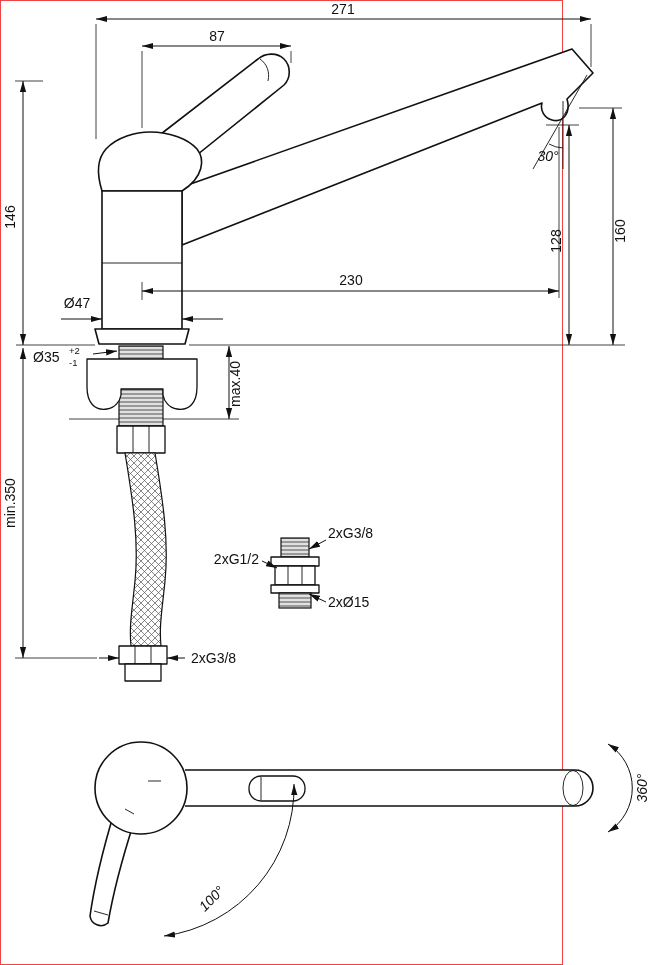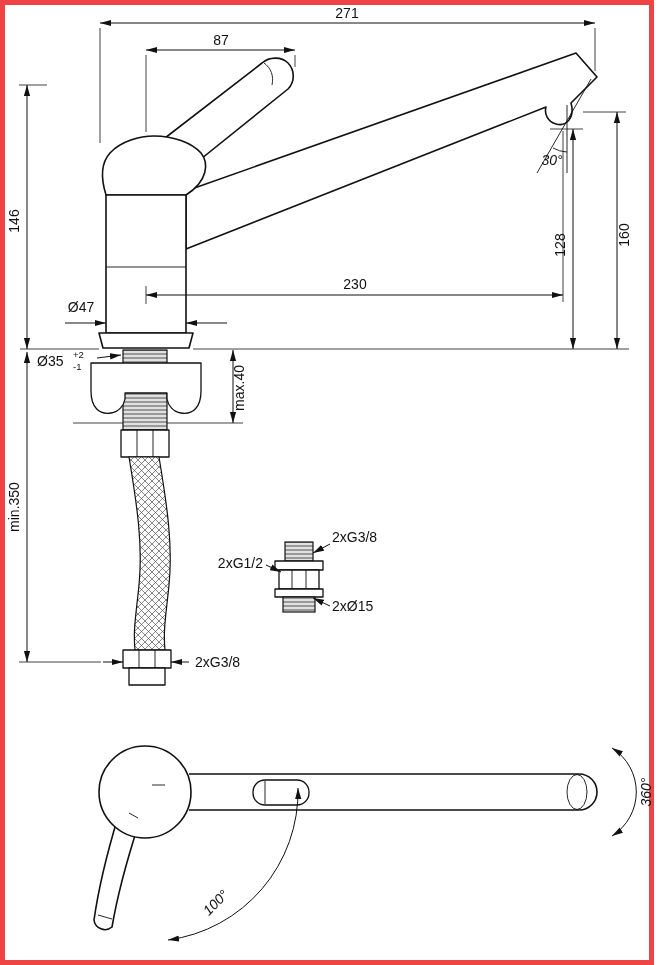--- a/index.html
+++ b/index.html
@@ -1,18 +1,18 @@
 <!DOCTYPE html>
 <html><head>
 <meta charset="utf-8">
 <style>
   html,body{margin:0;padding:0;background:#fff;}
   .sheet{
-    width:654px;height:965px;box-sizing:border-box;
-    border:5px solid #ef4444;background:#fff;position:relative;
+    width:563px;height:965px;box-sizing:border-box;
+    border:1px solid #ef4444;background:#fff;position:relative;
     font-family:"Liberation Sans", sans-serif;
   }
   svg{display:block;}
   text{
     font-family:"Liberation Sans", sans-serif;
     font-size:14px;fill:#111;
   }
   .tol{font-size:9.5px;}
   .ang{font-style:italic;}
   .outline{fill:#fff;stroke:#111;stroke-width:1.6;stroke-linejoin:round;}

